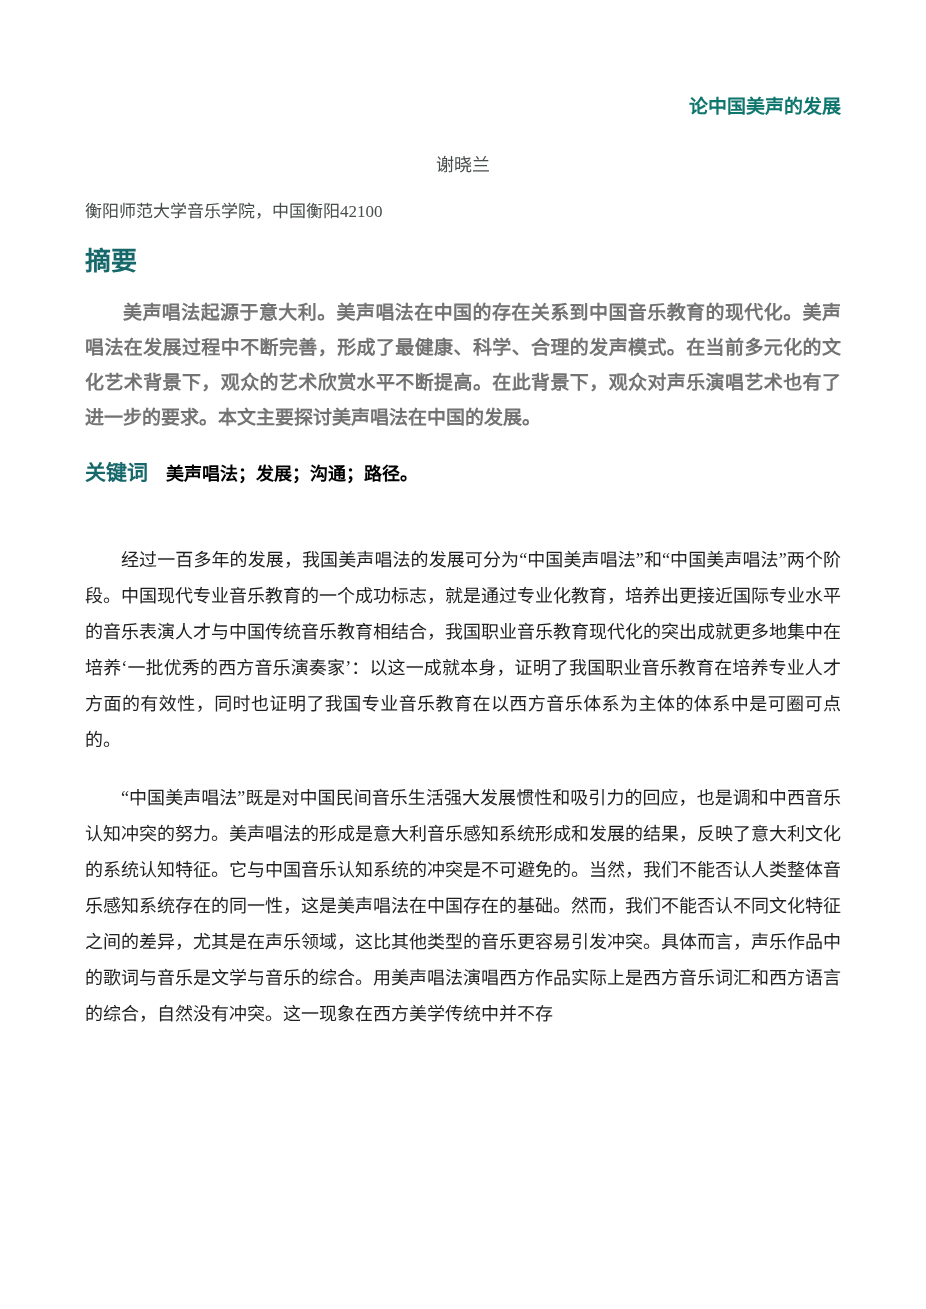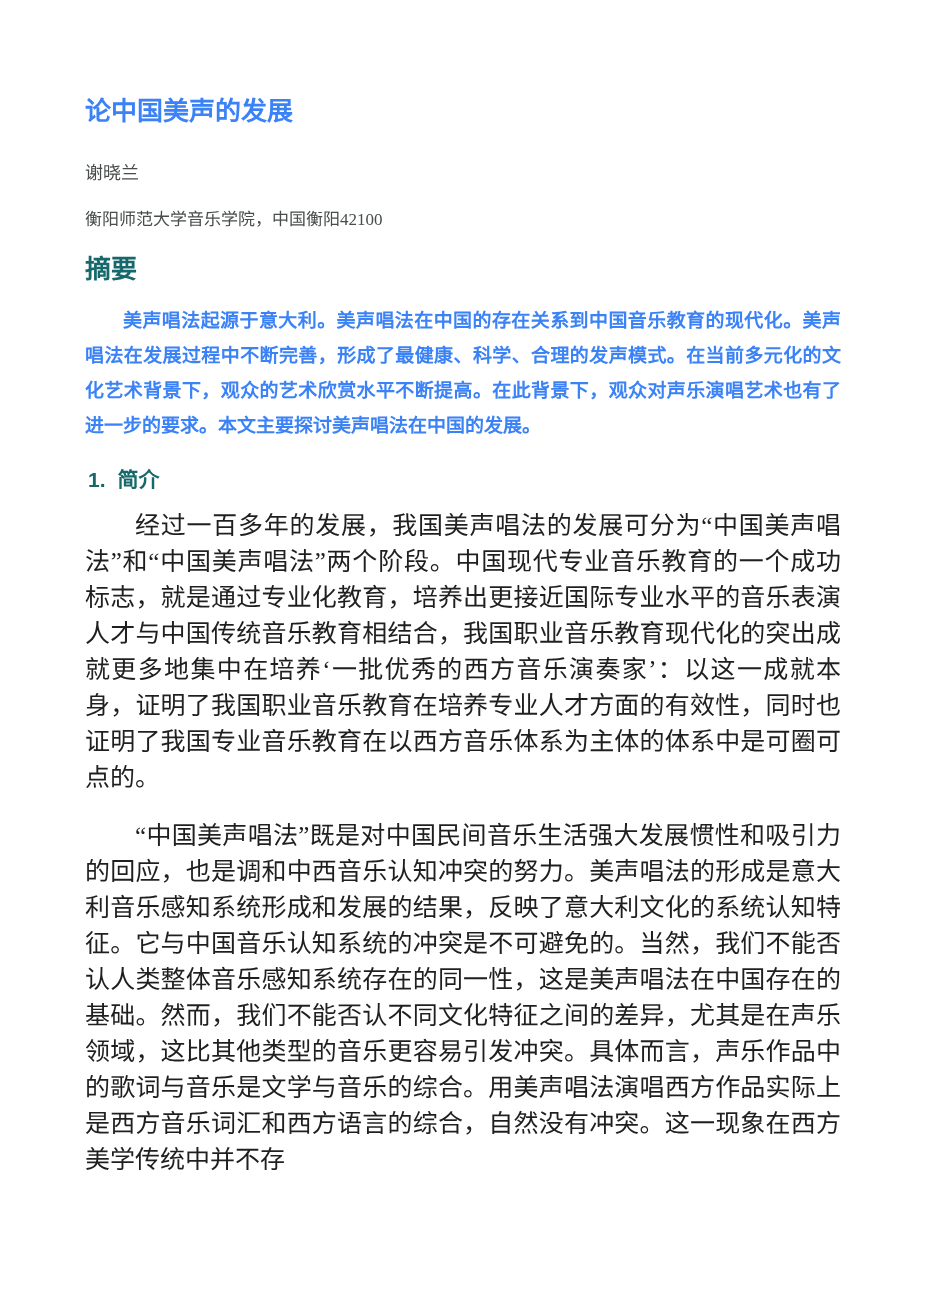--- a/index.html
+++ b/index.html
@@ -15,30 +15,31 @@
     font-family: "Liberation Serif", "DejaVu Serif", serif;
   }
   .page {
     width: 926px;
     height: 1309px;
     padding: 96px 85px 0 85px;
     background: #ffffff;
   }
   .paper-title {
     font-family: "Liberation Sans", "DejaVu Sans", sans-serif;
-    font-size: 26px;
+    font-size: 19px;
     font-weight: bold;
-    color: #3b82f6;
-    text-align: left;
+    color: #0f766e;
+    text-align: right;
     margin: 0 0 34px 0;
     line-height: 1.2;
   }
   .author {
     font-size: 18px;
     color: #474d4b;
+    text-align: center;
     margin: 0 0 22px 0;
     line-height: 1.4;
   }
   .affiliation {
     font-size: 17px;
     color: #474d4b;
     text-align: left;
     margin: 0 0 20px 0;
     line-height: 1.4;
   }
@@ -47,21 +48,21 @@
     font-size: 26px;
     font-weight: bold;
     color: #17686b;
     margin: 0 0 16px 0;
     line-height: 1.35;
   }
   .abstract-text {
     font-family: "Liberation Sans", "DejaVu Sans", sans-serif;
     font-size: 19px;
     font-weight: bold;
-    color: #3b82f6;
+    color: #737373;
     line-height: 35px;
     text-align: justify;
     text-indent: 2em;
     margin: 0 0 23px 0;
   }
   .keywords-line {
     margin: 0 0 55px 0;
     line-height: 1.4;
   }
   .keywords-label {
@@ -82,21 +83,21 @@
     font-size: 21px;
     font-weight: bold;
     color: #17686b;
     margin: 0 0 13px 3px;
     line-height: 1.35;
   }
   .section-heading .section-number {
     margin-right: 12px;
   }
   .body-para {
-    font-size: 25px;
+    font-size: 18px;
     color: #1f1f1f;
     line-height: 36px;
     text-align: justify;
     text-indent: 2em;
     margin: 4px 0 22px 0;
   }
 </style>
 </head>
 <body>
 
@@ -105,23 +106,23 @@
   <h1 class="paper-title">论中国美声的发展</h1>
 
   <p class="author">谢晓兰</p>
 
   <p class="affiliation">衡阳师范大学音乐学院，中国衡阳42100</p>
 
   <h2 class="abstract-heading">摘要</h2>
 
   <p class="abstract-text">美声唱法起源于意大利。美声唱法在中国的存在关系到中国音乐教育的现代化。美声唱法在发展过程中不断完善，形成了最健康、科学、合理的发声模式。在当前多元化的文化艺术背景下，观众的艺术欣赏水平不断提高。在此背景下，观众对声乐演唱艺术也有了进一步的要求。本文主要探讨美声唱法在中国的发展。</p>
 
+  <p class="keywords-line">
+    <span class="keywords-label">关键词</span><span class="keywords-text">美声唱法；发展；沟通；路径。</span>
+  </p>
 
-  <h2 class="section-heading">
-    <span class="section-number">1.</span><span>简介</span>
-  </h2>
 
   <p class="body-para">经过一百多年的发展，我国美声唱法的发展可分为“中国美声唱法”和“中国美声唱法”两个阶段。中国现代专业音乐教育的一个成功标志，就是通过专业化教育，培养出更接近国际专业水平的音乐表演人才与中国传统音乐教育相结合，我国职业音乐教育现代化的突出成就更多地集中在培养‘一批优秀的西方音乐演奏家’：以这一成就本身，证明了我国职业音乐教育在培养专业人才方面的有效性，同时也证明了我国专业音乐教育在以西方音乐体系为主体的体系中是可圈可点的。</p>
 
 
   <p class="body-para">“中国美声唱法”既是对中国民间音乐生活强大发展惯性和吸引力的回应，也是调和中西音乐认知冲突的努力。美声唱法的形成是意大利音乐感知系统形成和发展的结果，反映了意大利文化的系统认知特征。它与中国音乐认知系统的冲突是不可避免的。当然，我们不能否认人类整体音乐感知系统存在的同一性，这是美声唱法在中国存在的基础。然而，我们不能否认不同文化特征之间的差异，尤其是在声乐领域，这比其他类型的音乐更容易引发冲突。具体而言，声乐作品中的歌词与音乐是文学与音乐的综合。用美声唱法演唱西方作品实际上是西方音乐词汇和西方语言的综合，自然没有冲突。这一现象在西方美学传统中并不存</p>
 
 </div>
 
 </body></html>

